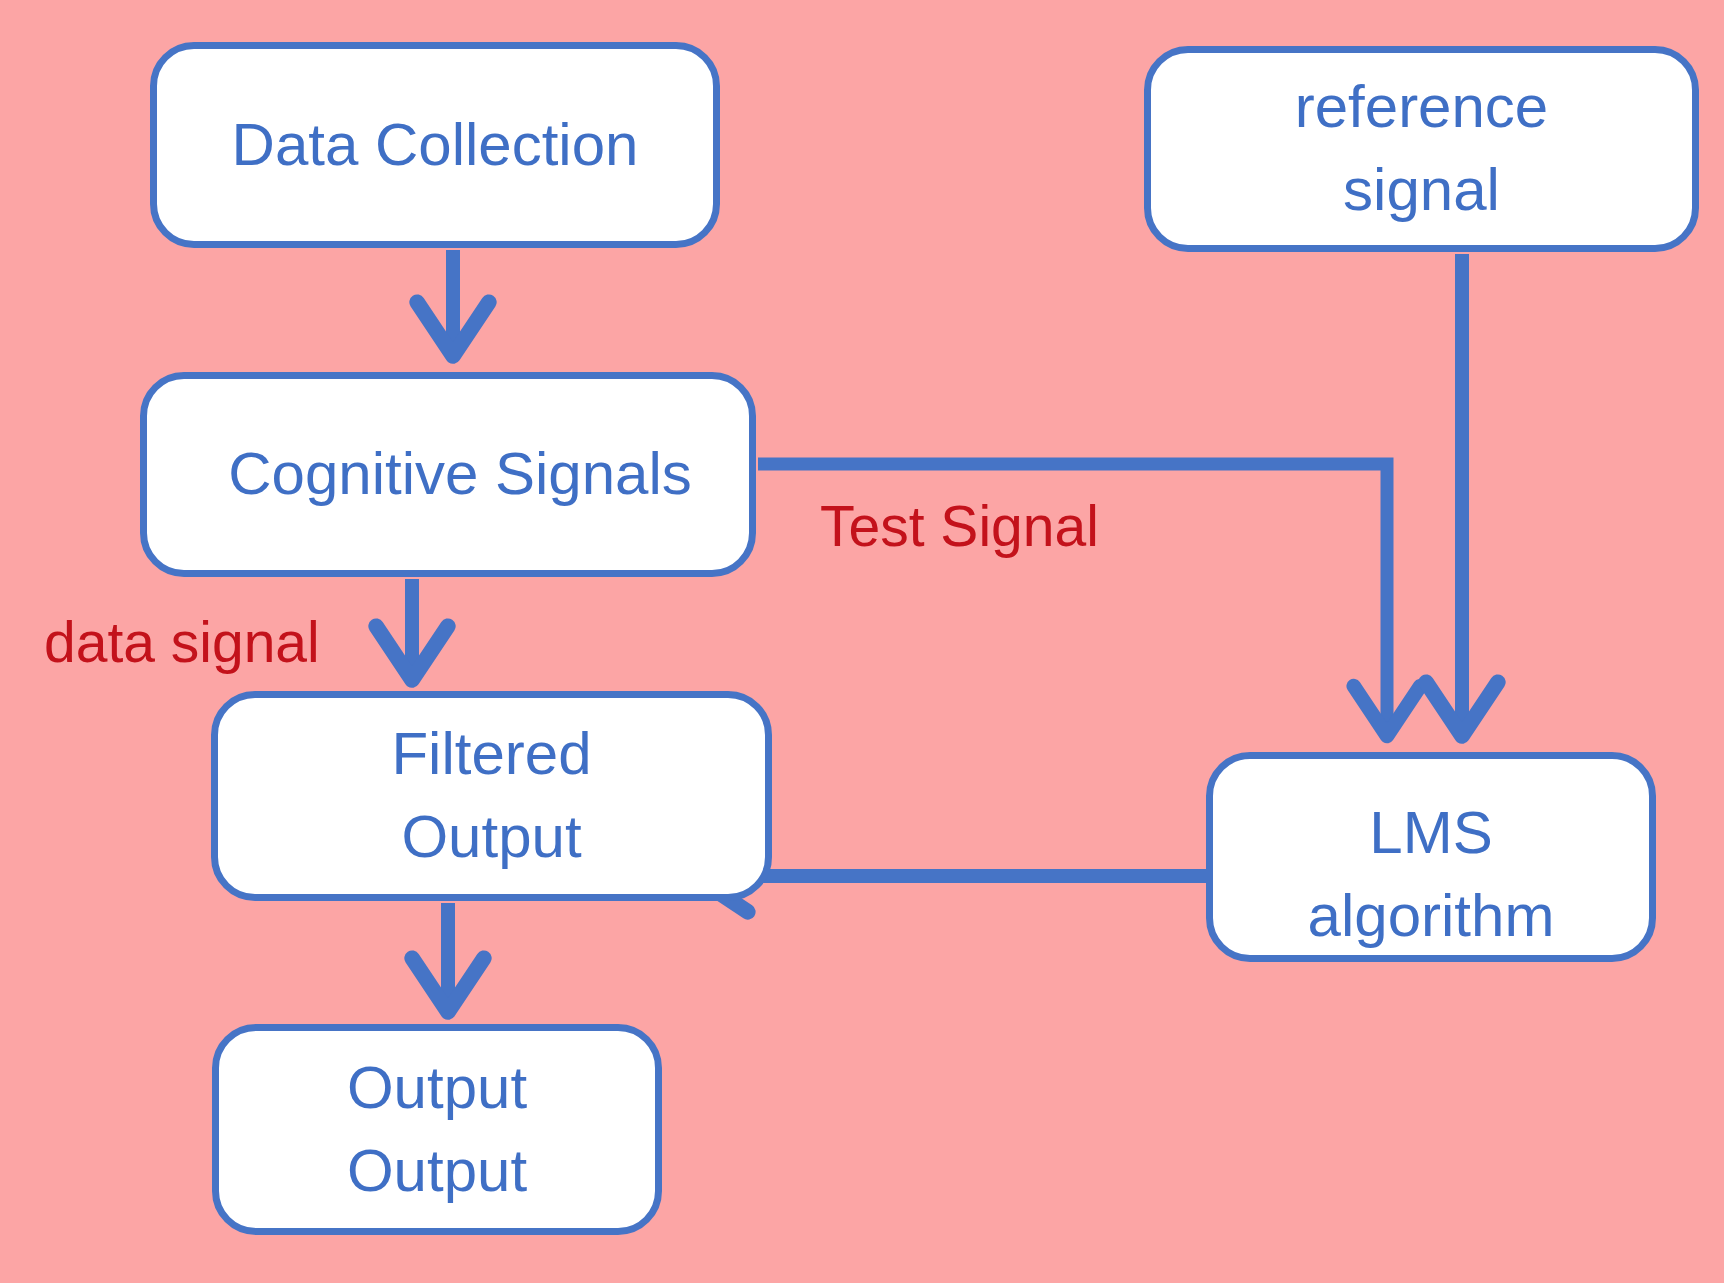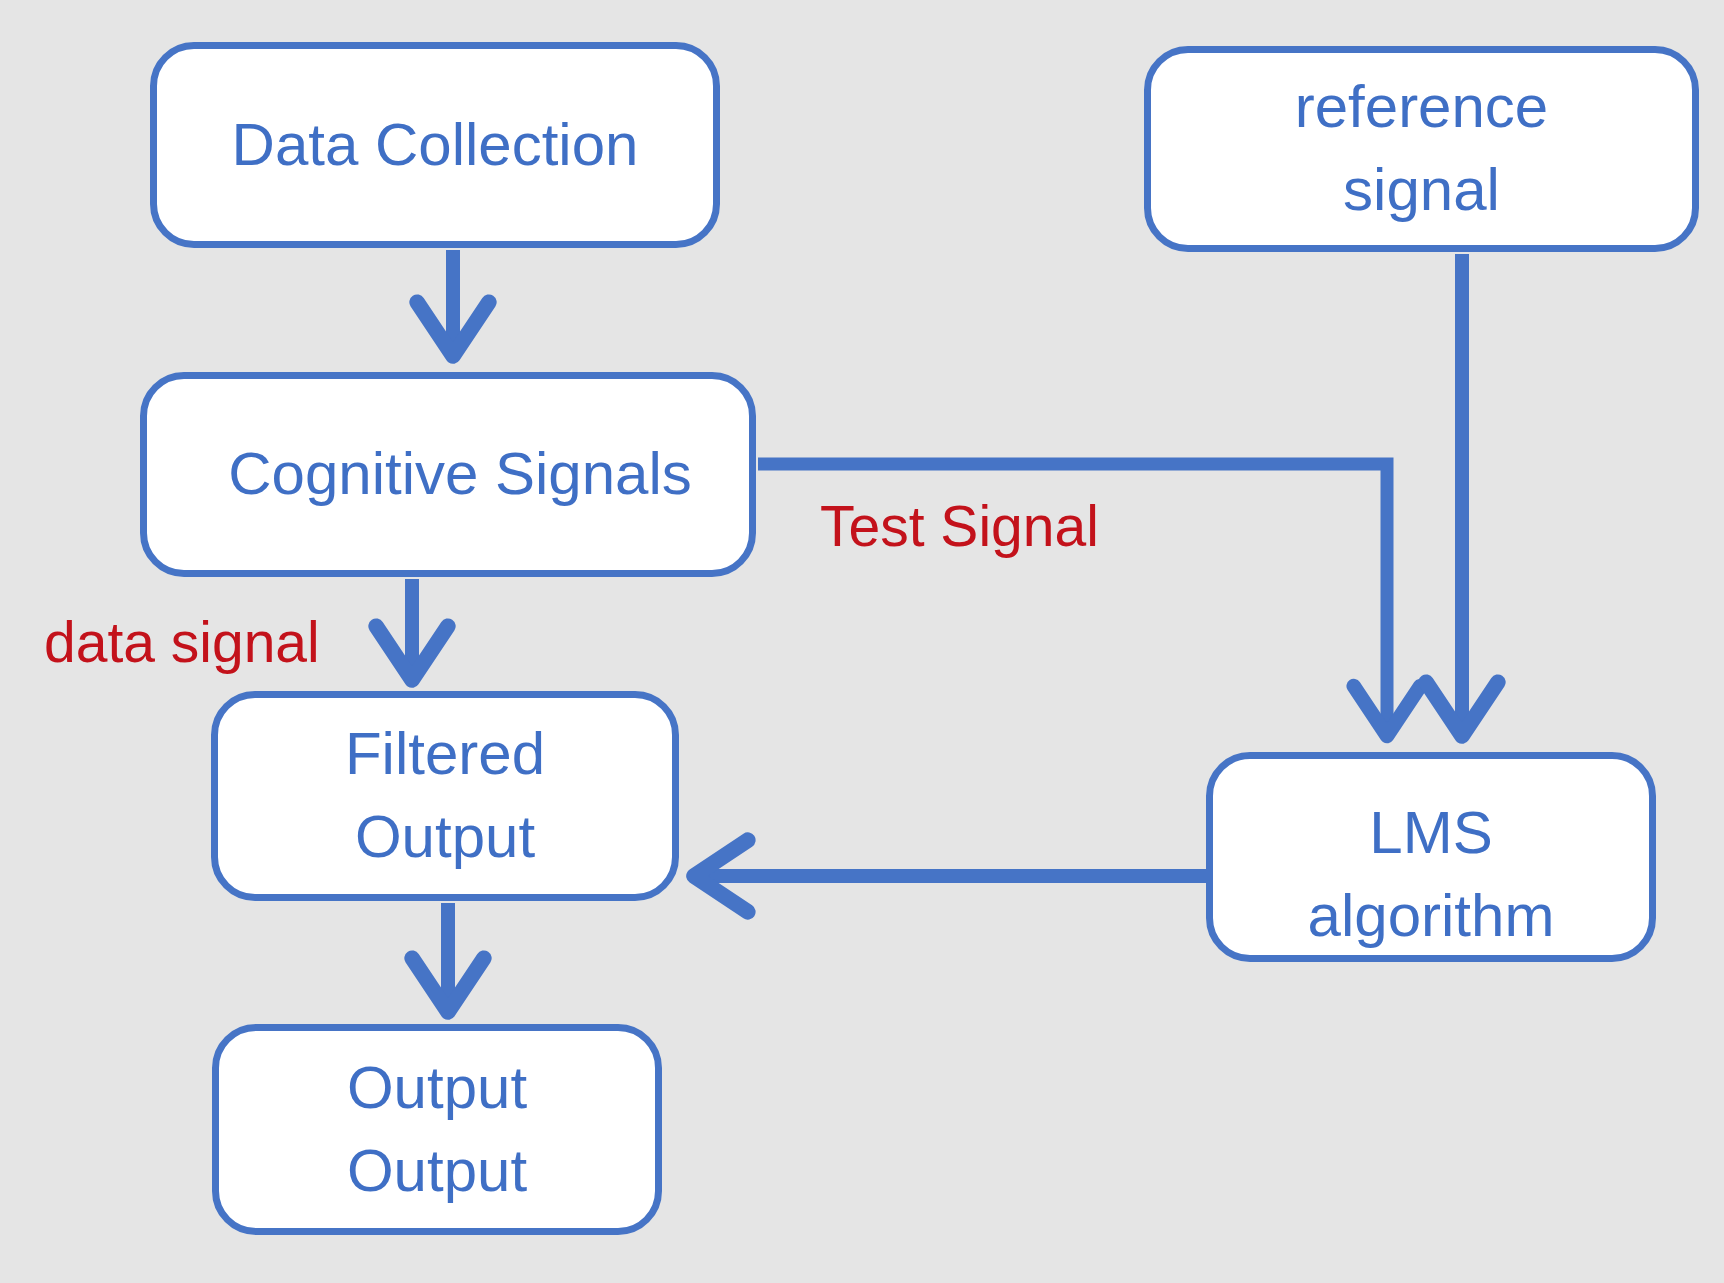--- a/index.html
+++ b/index.html
@@ -4,21 +4,21 @@
 <style>
   html, body {
     margin: 0;
     padding: 0;
     background: #ffffff;
   }
   #canvas {
     position: relative;
     width: 1724px;
     height: 1283px;
-    background: #e5e5e5;
+    background: #fca5a5;
     font-family: "Liberation Sans", "DejaVu Sans", sans-serif;
     overflow: hidden;
   }
   #edges {
     position: absolute;
     left: 0;
     top: 0;
     width: 1724px;
     height: 1283px;
   }
@@ -47,21 +47,21 @@
     white-space: nowrap;
   }
   .edge-label.wrap {
     white-space: normal;
     text-align: center;
   }
   
   #node-data-collection   { left: 150px;  top: 42px;   width: 570px; height: 206px; }
   #node-reference-signal  { left: 1144px; top: 46px;   width: 555px; height: 206px; }
   #node-cognitive-signals { left: 140px;  top: 372px;  width: 616px; height: 205px; padding-left: 24px; }
-  #node-filtered-output   { left: 211px;  top: 691px;  width: 468px; height: 210px; }
+  #node-filtered-output   { left: 211px;  top: 691px;  width: 561px; height: 210px; }
   #node-lms-algorithm     { left: 1206px; top: 752px;  width: 450px; height: 210px; }
   #node-output-signal     { left: 212px;  top: 1024px; width: 450px; height: 211px; }
   
   #node-reference-signal .label  { max-width: 400px; }
   #node-filtered-output .label   { max-width: 330px; }
   #node-lms-algorithm .label     { max-width: 380px; margin-top: 36px; }
   #node-output-signal .label     { max-width: 330px; }
   
   #label-test-signal          { left: 820px; top: 484px; }
   #label-data-signal          { left: 44px;  top: 600px; }

